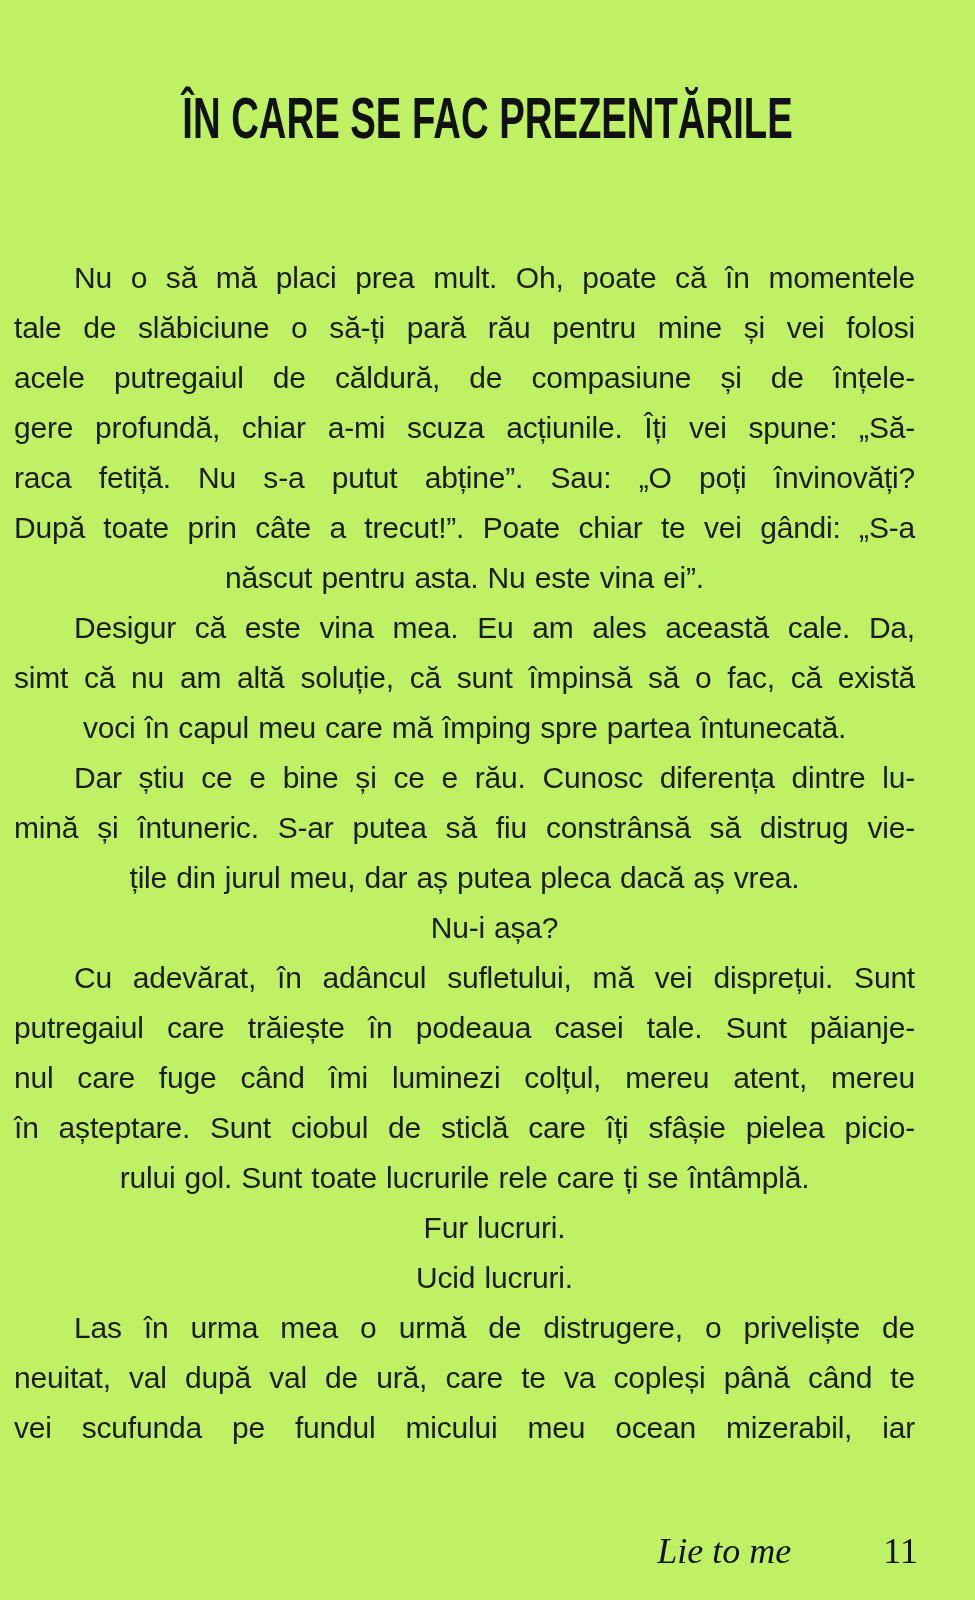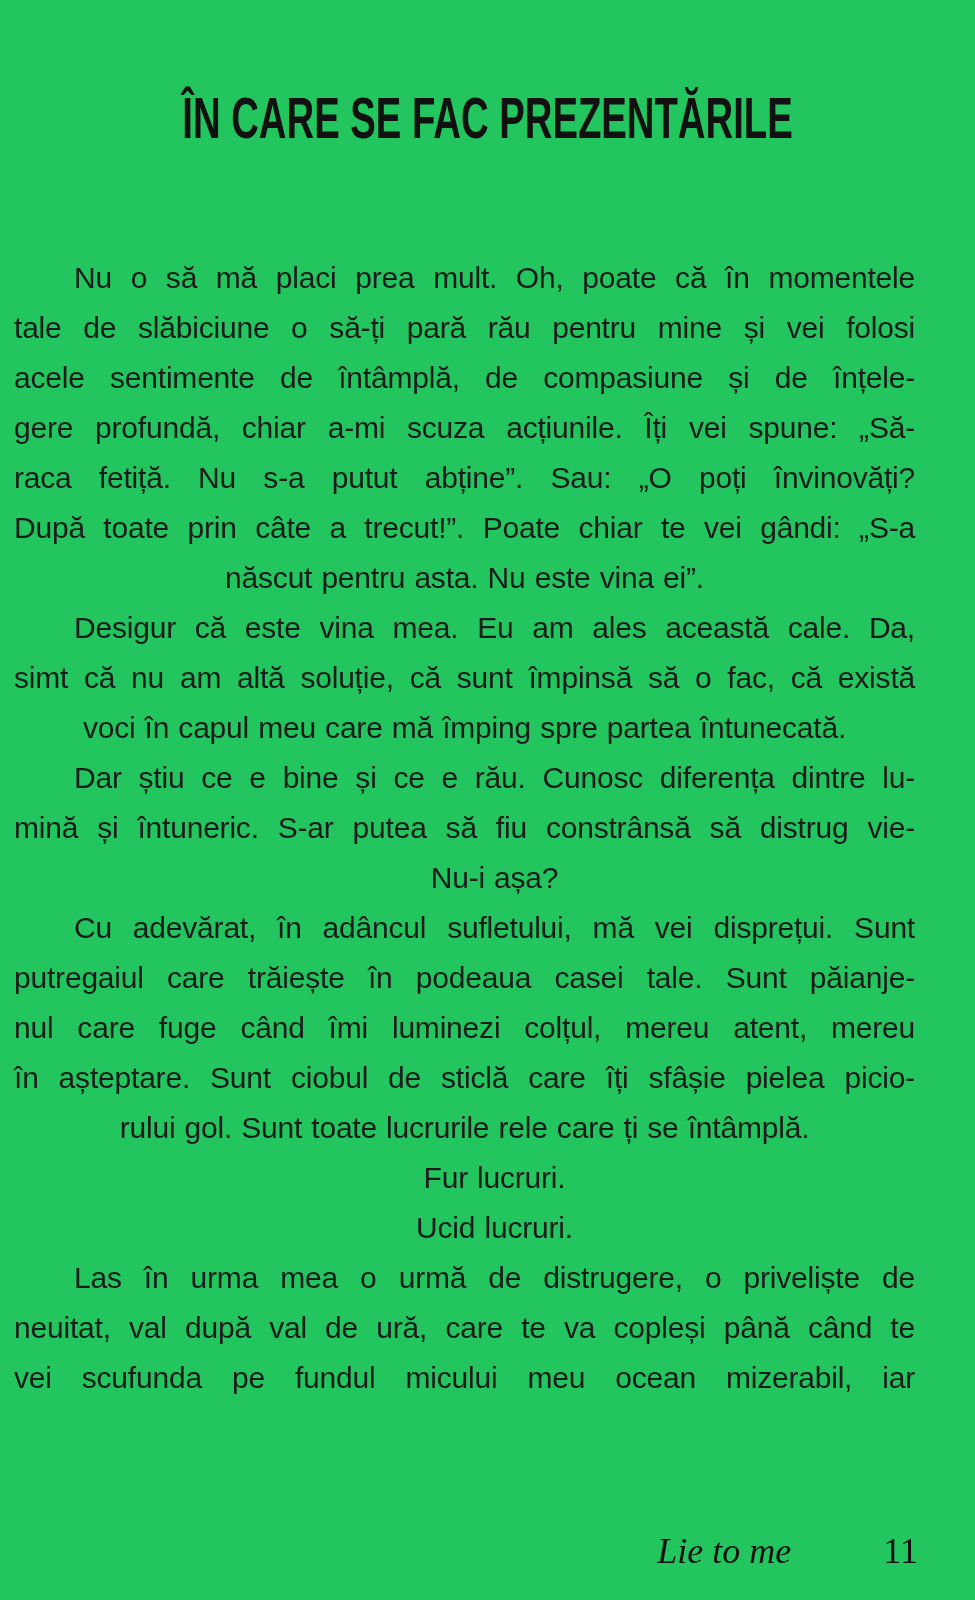--- a/index.html
+++ b/index.html
@@ -4,21 +4,21 @@
 <style>
   html, body {
     margin: 0;
     padding: 0;
     background: #ffffff;
   }
   .page {
     position: relative;
     width: 975px;
     height: 1600px;
-    background: #22c55e;
+    background: #bef264;
     overflow: hidden;
     color: #1c1c1c;
     font-family: "Liberation Sans", sans-serif;
   }
   .chapter-title {
     margin: 86px 0 0 0;
     text-align: center;
     font-size: 58px;
     line-height: 64px;
     font-weight: 700;
@@ -77,34 +77,35 @@
 </head>
 <body>
 
 <div class="page">
   <h1 class="chapter-title">ÎN CARE SE FAC PREZENTĂRILE</h1>
 
   <div class="body-text">
       <div class="paragraph">
         <div class="line justify indent">Nu o să mă placi prea mult. Oh, poate că în momentele</div>
         <div class="line justify">tale de slăbiciune o să-ți pară rău pentru mine și vei folosi</div>
-        <div class="line justify">acele sentimente de întâmplă, de compasiune și de înțele-</div>
+        <div class="line justify">acele putregaiul de căldură, de compasiune și de înțele-</div>
         <div class="line justify">gere profundă, chiar a-mi scuza acțiunile. Îți vei spune: „Să-</div>
         <div class="line justify">raca fetiță. Nu s-a putut abține”. Sau: „O poți învinovăți?</div>
         <div class="line justify">După toate prin câte a trecut!”. Poate chiar te vei gândi: „S-a</div>
         <div class="line">născut pentru asta. Nu este vina ei”.</div>
       </div>
       <div class="paragraph">
         <div class="line justify indent">Desigur că este vina mea. Eu am ales această cale. Da,</div>
         <div class="line justify">simt că nu am altă soluție, că sunt împinsă să o fac, că există</div>
         <div class="line">voci în capul meu care mă împing spre partea întunecată.</div>
       </div>
       <div class="paragraph">
         <div class="line justify indent">Dar știu ce e bine și ce e rău. Cunosc diferența dintre lu-</div>
         <div class="line justify">mină și întuneric. S-ar putea să fiu constrânsă să distrug vie-</div>
+        <div class="line">țile din jurul meu, dar aș putea pleca dacă aș vrea.</div>
       </div>
       <div class="paragraph">
         <div class="line indent">Nu-i așa?</div>
       </div>
       <div class="paragraph">
         <div class="line justify indent">Cu adevărat, în adâncul sufletului, mă vei disprețui. Sunt</div>
         <div class="line justify">putregaiul care trăiește în podeaua casei tale. Sunt păianje-</div>
         <div class="line justify">nul care fuge când îmi luminezi colțul, mereu atent, mereu</div>
         <div class="line justify">în așteptare. Sunt ciobul de sticlă care îți sfâșie pielea picio-</div>
         <div class="line">rului gol. Sunt toate lucrurile rele care ți se întâmplă.</div>

